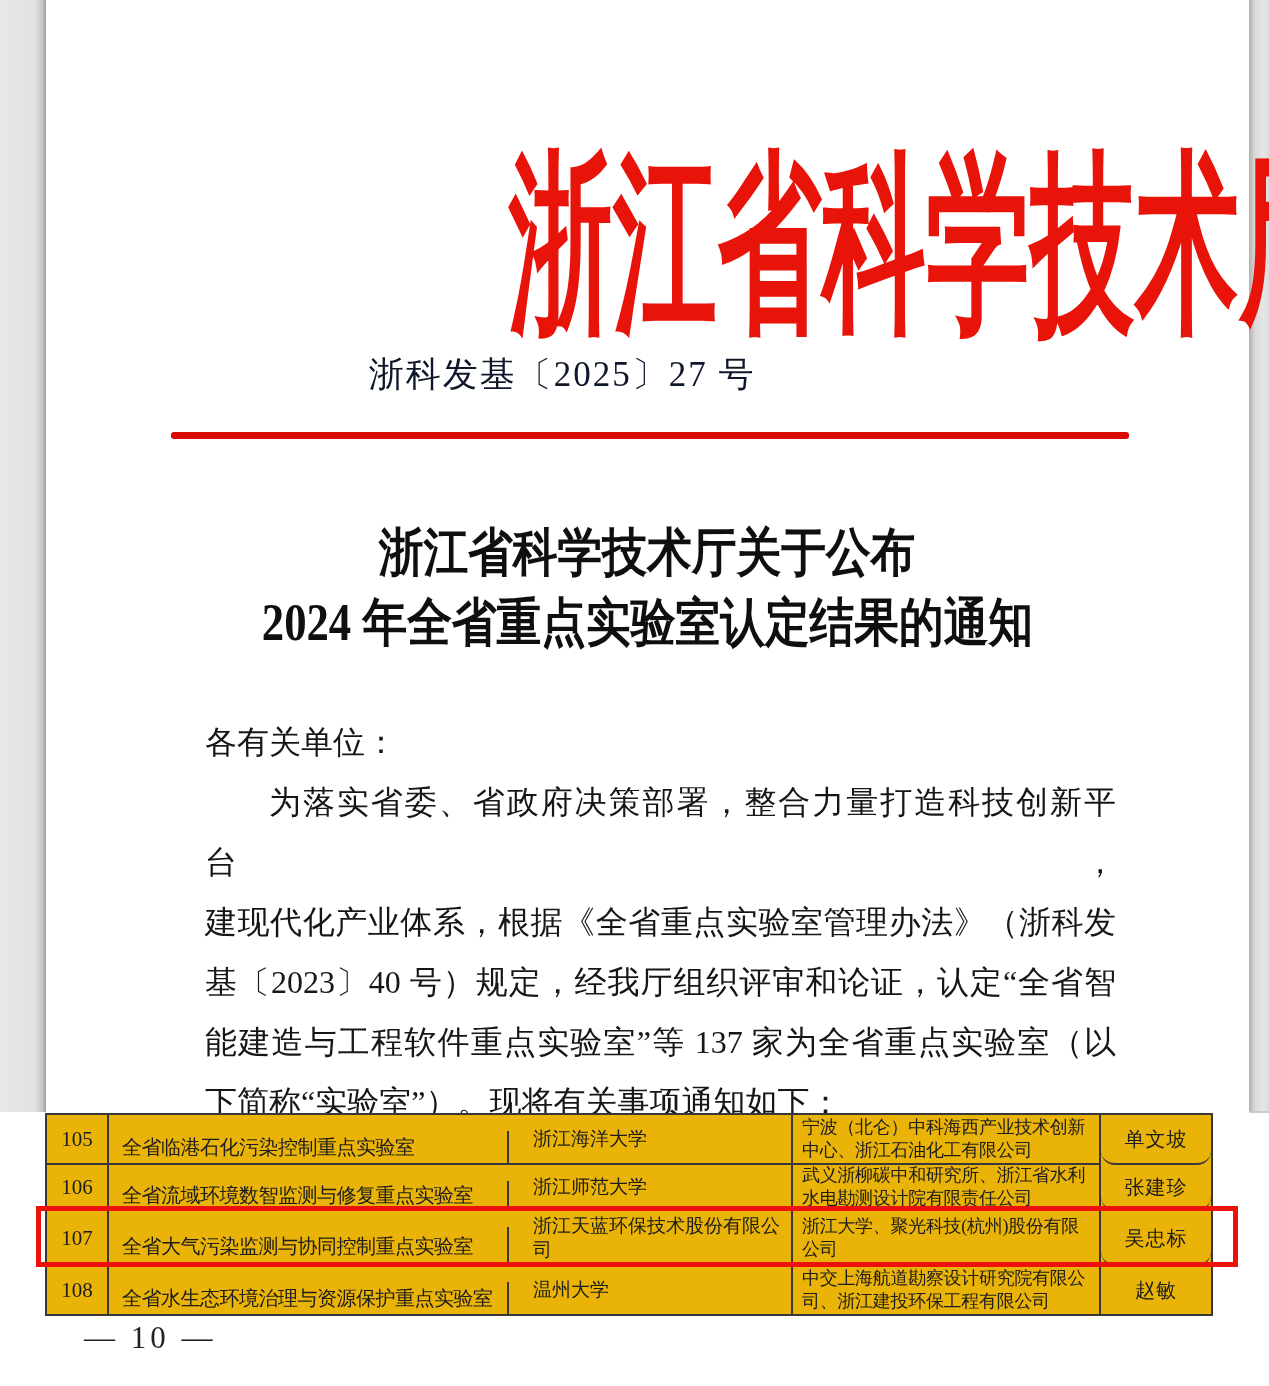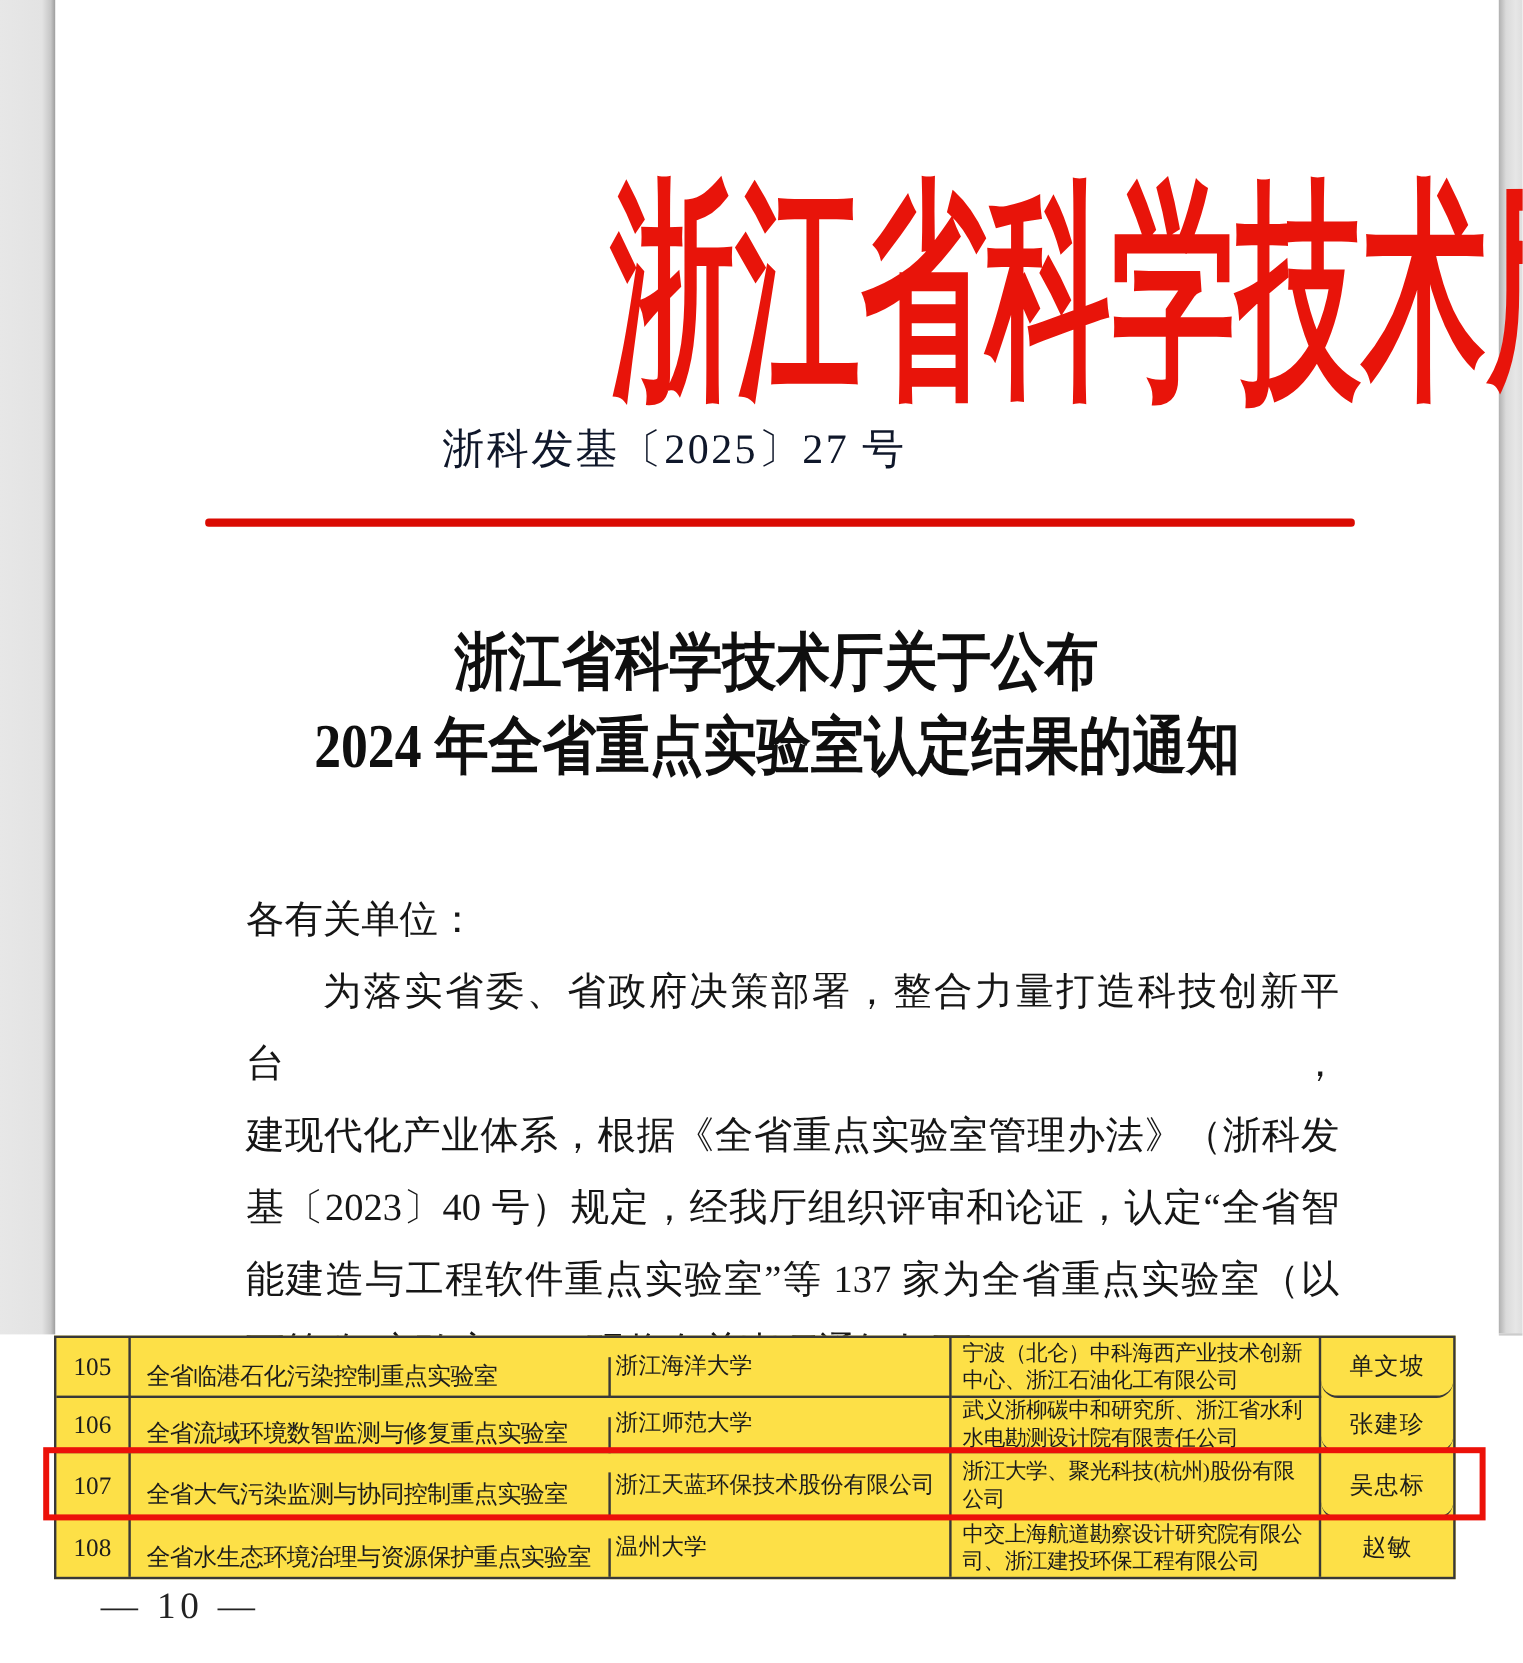--- a/index.html
+++ b/index.html
@@ -36,42 +36,42 @@
     background:#da0b02; border-radius:3px;
   }
   
   .notice-title { position:absolute; left:46px; top:518px; width:1202px; text-align:center; font-weight:700; color:#0f0f0f; }
   .notice-title .tline { display:block; height:70px; line-height:70px; }
   .notice-title .tline span {
     display:inline-block; white-space:nowrap; font-size:52px;
     transform:scaleX(0.86); transform-origin:50% 50%;
   }
   
-  .doc-body { position:absolute; left:205px; top:736px; width:911px; font-size:32px; line-height:60px; color:#161616; }
+  .doc-body { position:absolute; left:205px; top:712px; width:911px; font-size:32px; line-height:60px; color:#161616; }
   .body-line { width:100%; }
   .indent { text-indent:2em; }
   .just { text-align:justify; text-align-last:justify; text-justify:inter-ideograph; }
   
   .lab-table {
     position:absolute; left:45px; top:1113px;
     display:grid;
     grid-template-columns:62px 400px 284px 308px 110px;
     grid-template-rows:50px 46px 55px 48px;
-    border:2px solid #383838; background:#fde047; color:#1c1c1c;
+    border:2px solid #383838; background:#eab308; color:#1c1c1c;
   }
   .cell {
     display:flex; align-items:center;
     border-right:2px solid #383838; border-bottom:2px solid #383838;
     font-size:20px; line-height:24px; overflow:hidden;
   }
   .cell:nth-child(5n) { border-right:none;border-radius:14px; }
   .cell:nth-child(n+16) { border-bottom:none; }
   .c-num { justify-content:center; font-size:21px; }
   .c-lab { padding:0 4px 0 13px; letter-spacing:-0.5px;margin-top:16px; }
-  .c-inst { padding-left:4px; font-size:19px;font-family:Liberation Serif, serif; }
+  .c-inst { padding-left:24px; font-size:19px;font-family:Liberation Serif, serif; }
   .c-part { padding:0 9px; font-size:18px; line-height:23px; letter-spacing:-0.3px; }
   .c-dir { justify-content:center; letter-spacing:1px; }
   .highlight-box {
     position:absolute; left:36px; top:1206px; width:1202px; height:61px;
     border:5px solid #ec1109; pointer-events:none;
   }
   .page-number {
     position:absolute; left:84px; top:1320px;
     font-size:31px; line-height:36px; letter-spacing:4px; color:#222222;
   }

